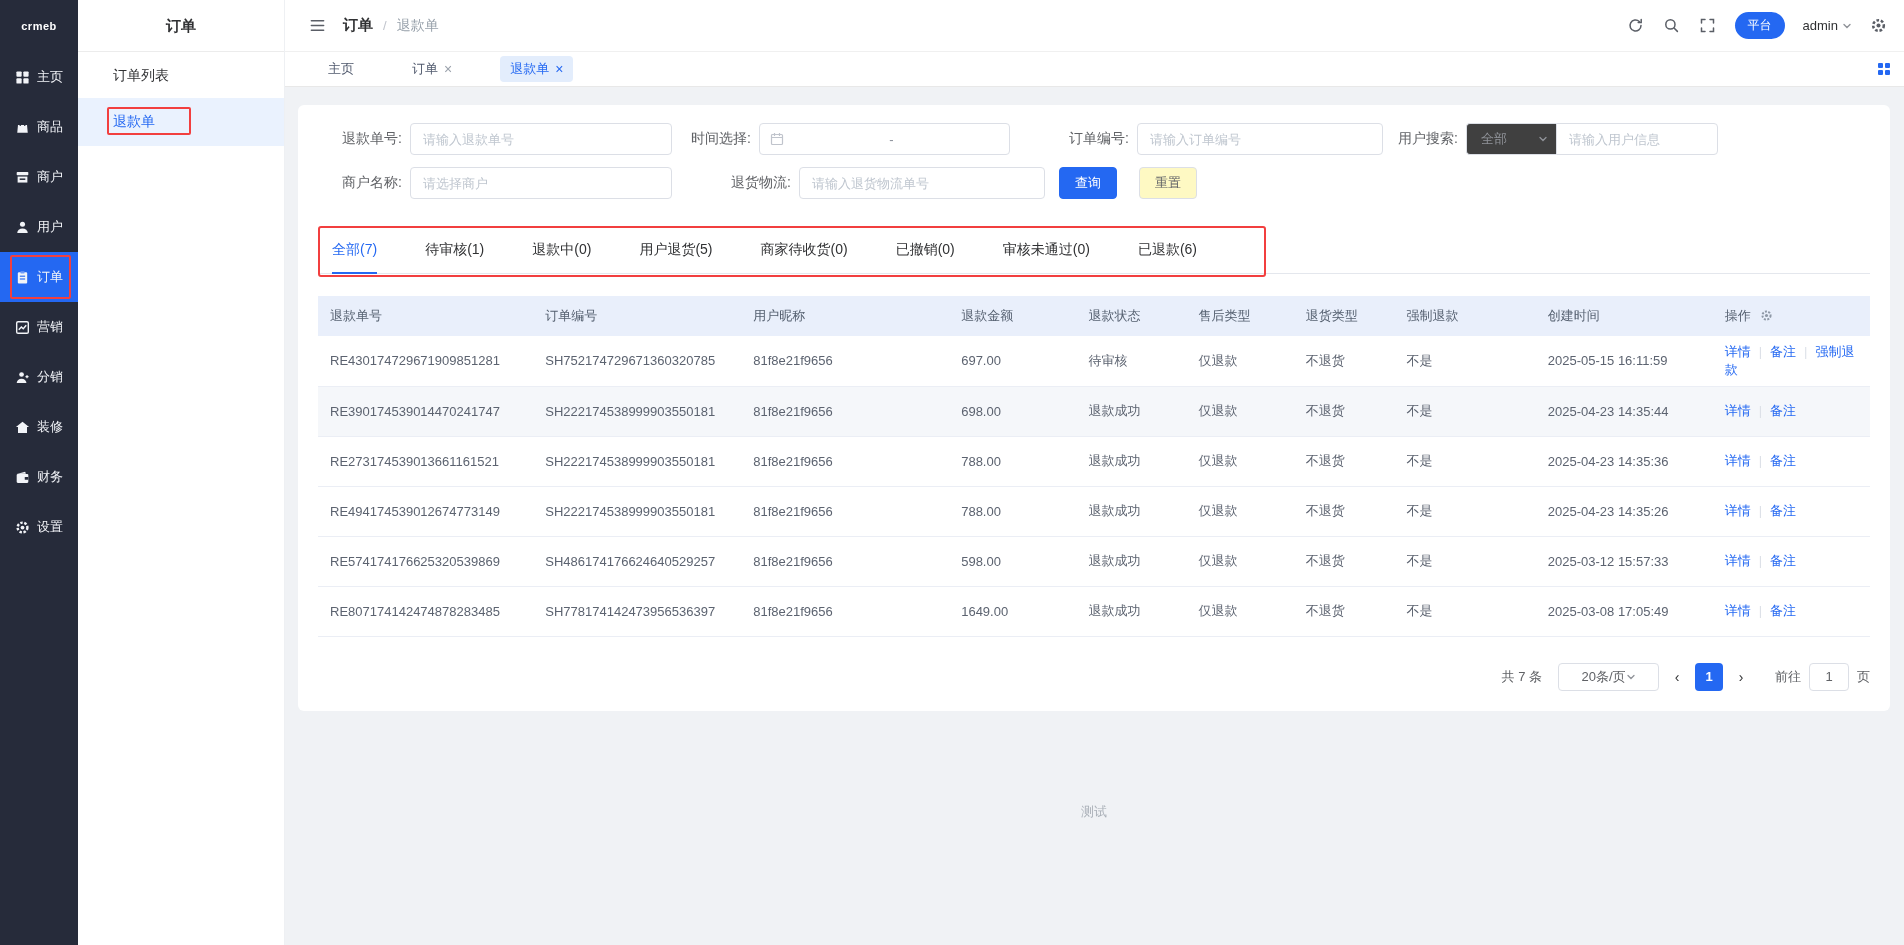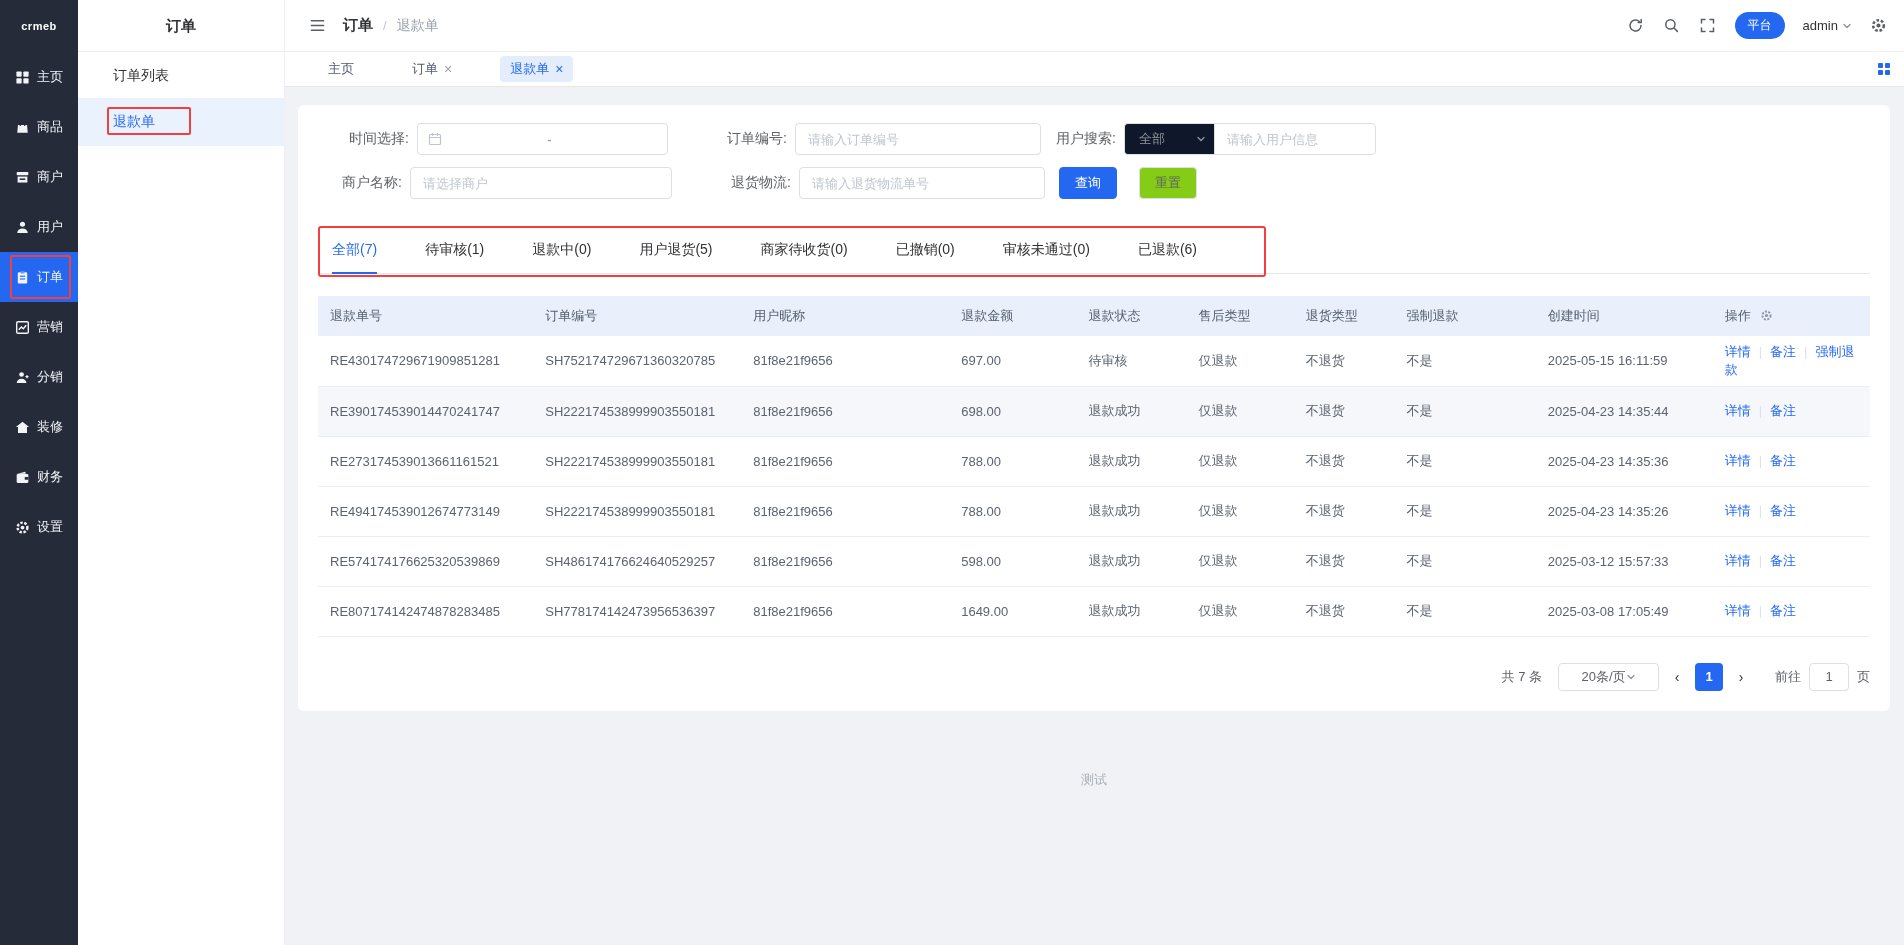--- a/index.html
+++ b/index.html
@@ -56,23 +56,23 @@
   .inp { height:32px; border:1px solid #dcdfe6; border-radius:4px; padding:0 12px; font-size:13px; color:#606266; background:#fff; width:100%; outline:none; font-family:inherit; }
   .inp::placeholder { color:#bfc6cf; }
   .fg { display:flex; align-items:center; }
   .g1 { width:342px; } .g1 .flabel { width:80px; padding-right:8px; }
   .g2 { width:319px; margin-left:54px; } .g2 .flabel { width:73px; padding-right:8px; }
   .g3 { width:326px; margin-left:12px; } .g3 .flabel { width:75px; padding-right:8px; }
   .g4 { margin-left:10px; } .g4 .flabel { width:73px; padding-right:8px; }
   .datepicker { height:32px; width:251px; border:1px solid #dcdfe6; border-radius:4px; display:flex; align-items:center; padding:0 10px; color:#bfc6cf; }
   .datepicker .dash { flex:1; text-align:center; color:#8a9099; }
   .dp-ico { width:14px; height:14px; color:#c0c4cc; }
-  .usel { height:32px; width:90px; background:#0f172a; border:1px solid #dcdfe6; border-right:none; border-radius:4px 0 0 4px; display:flex; align-items:center; justify-content:space-between; padding:0 8px 0 14px; color:#909399; font-size:13px; cursor:pointer; }
+  .usel { height:32px; width:90px; background:#404040; border:1px solid #dcdfe6; border-right:none; border-radius:4px 0 0 4px; display:flex; align-items:center; justify-content:space-between; padding:0 8px 0 14px; color:#909399; font-size:13px; cursor:pointer; }
   .uinp { width:162px; border-radius:0 4px 4px 0; }
-  .btn { height:32px; padding:0 15px; border-radius:4px; font-size:13px; cursor:pointer; border:1px solid #dcdfe6; background:#84cc16; color:#606266; font-family:inherit; }
+  .btn { height:32px; padding:0 15px; border-radius:4px; font-size:13px; cursor:pointer; border:1px solid #dcdfe6; background:#fef9c3; color:#606266; font-family:inherit; }
   .btn-primary { background:var(--accent); border-color:var(--accent); color:#fff; }
   .btn-search { margin-left:14px; }
   .btn-reset { margin-left:22px; }
 
   
   .stabs { margin-top:30px; border-bottom:1px solid #e4e7ed; display:flex; position:relative; padding-left:14px; }
   .stab { font-size:14px; color:#303133; padding:12px 0 13px; margin-right:48px; cursor:pointer; }
   .stab.active { color:var(--accent); border-bottom:2px solid var(--accent); margin-bottom:-1px; }
   .ann-stabs { left:0px; top:-3px; width:948px; height:51px; border-radius:3px; }
 
@@ -88,21 +88,21 @@
 
   
   .pager { display:flex; align-items:center; justify-content:flex-end; margin-top:26px; color:#606266; font-size:13px; }
   .pg-total { margin-right:16px; }
   .pg-size { width:101px; height:28px; border:1px solid #dcdfe6; border-radius:4px; display:flex; align-items:center; justify-content:center; gap:0; color:#606266; cursor:pointer; }
   .pg-arrow { width:36px; text-align:center; font-size:14px; color:#303133; cursor:pointer; user-select:none; }
   .pg-cur { width:28px; height:28px; background:var(--accent); color:#fff; border-radius:4px; display:flex; align-items:center; justify-content:center; font-weight:bold; }
   .pg-goto { margin-left:16px; display:flex; align-items:center; gap:8px; }
   .pg-input { width:40px; height:28px; border:1px solid #dcdfe6; border-radius:4px; text-align:center; font-size:13px; color:#606266; outline:none; font-family:inherit; }
 
-  .footer { text-align:center; margin-top:60px; color:#aab0b8; font-size:13px; }
+  .footer { text-align:center; margin-top:92px; color:#aab0b8; font-size:13px; }
 </style>
 </head>
 <body>
 
 <div class="app">
 
   <aside class="sidebar">
     <div class="logo">crmeb</div>
 
     <div class="side-item">
@@ -257,20 +257,24 @@
           <i></i>
           <i></i>
           <i></i>
         </span>
     </div>
 
     <div class="content">
       <div class="card">
 
         <div class="frow">
+          <div class="fg g1">
+            <span class="flabel">退款单号:</span>
+            <input class="inp" placeholder="请输入退款单号" style="">
+          </div>
           <div class="fg g3">
             <span class="flabel">时间选择:</span>
             <div class="datepicker">
               <svg class="dp-ico" viewBox="0 0 14 14" fill="none" stroke="currentColor" stroke-width="1.2">
                   <rect x="1.5" y="2.5" width="11" height="10" rx="1"></rect>
                   <path d="M1.5 5.5h11M4.5 1v3M9.5 1v3"></path>
                 </svg>
               <span class="dash">-</span>
             </div>
           </div>

